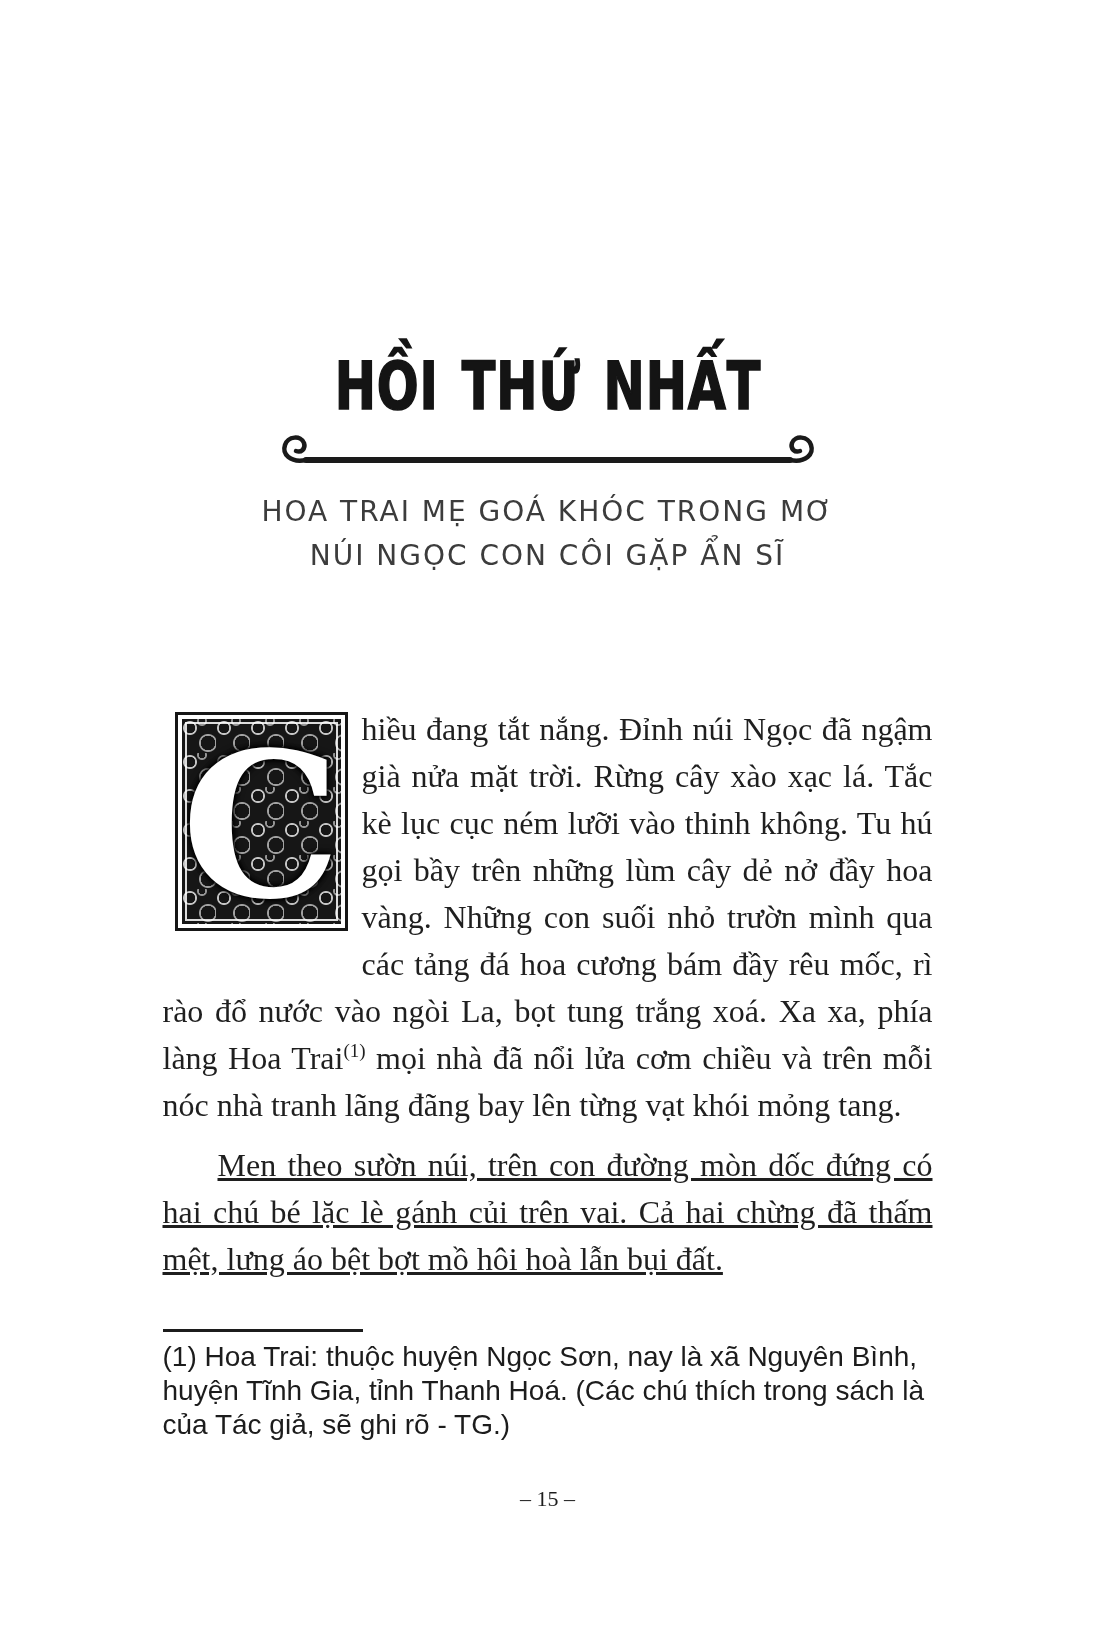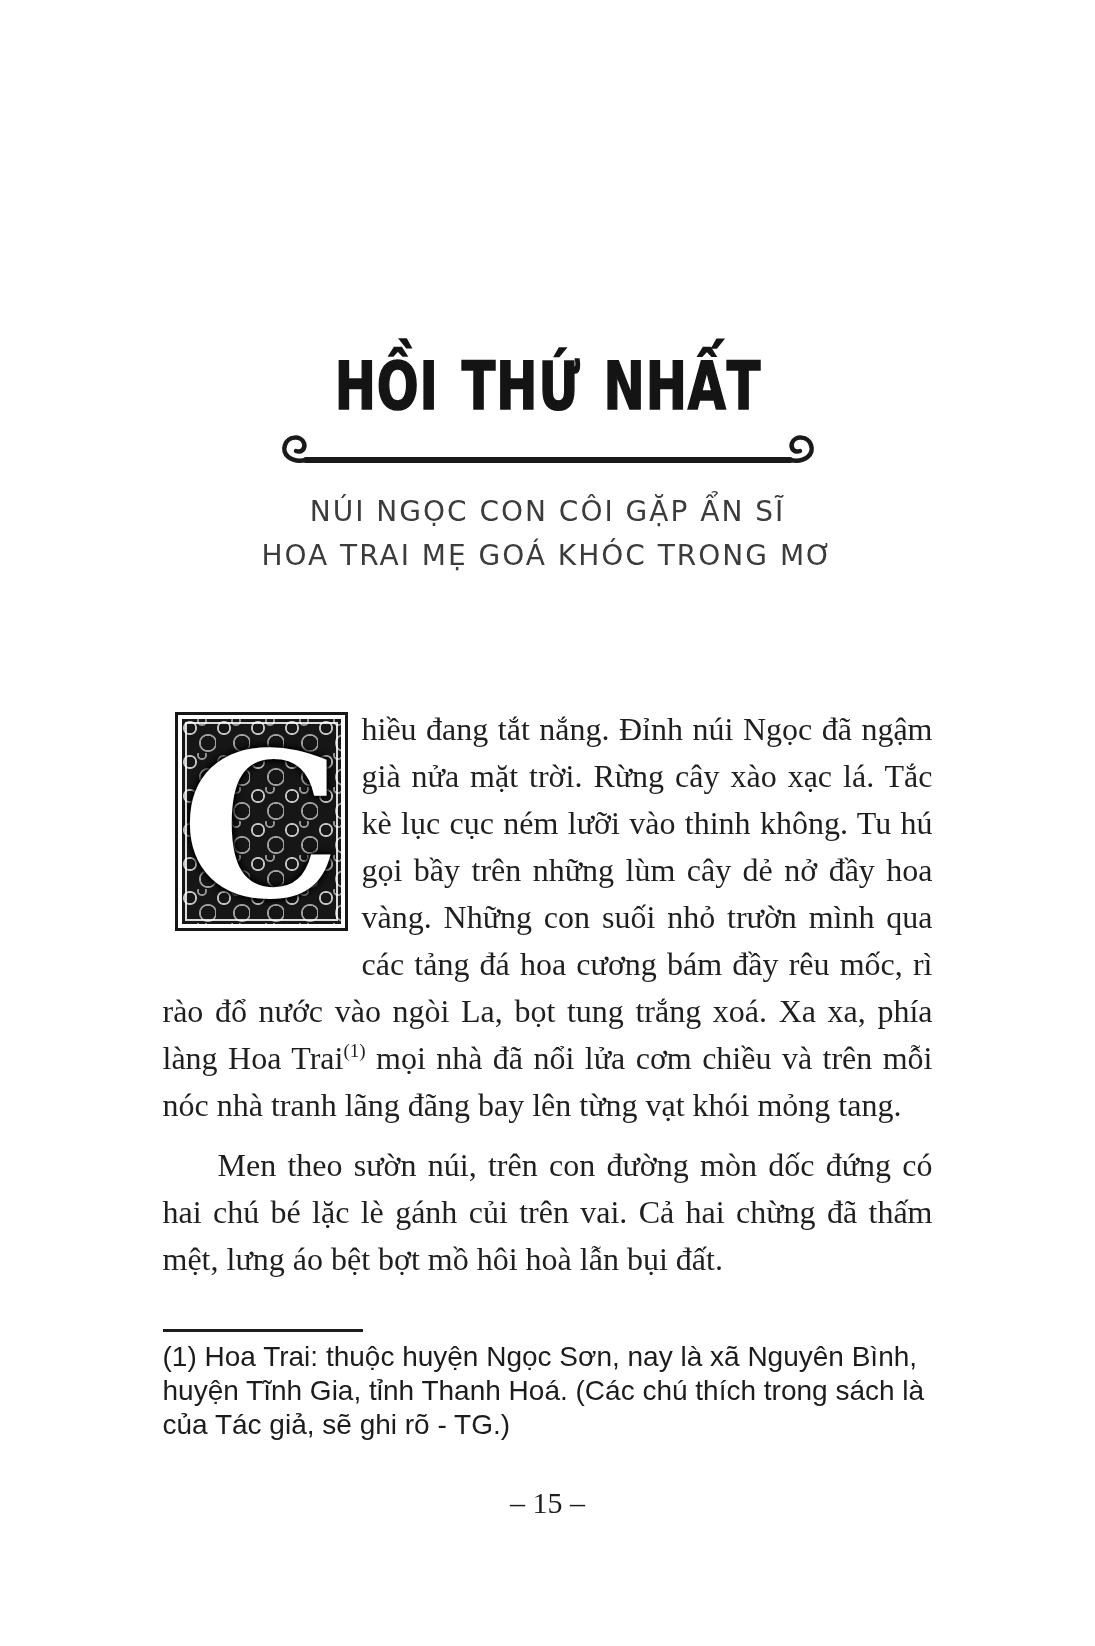--- a/index.html
+++ b/index.html
@@ -59,20 +59,21 @@
     font-family:"Liberation Serif","DejaVu Serif",serif;
     font-size:32px;
     line-height:47px;
     text-align:justify;
     color:#1f1f1f;
   }
   .para{margin:0;}
   .para.indent{
     margin-top:13px;
     text-indent:55px;
+    text-decoration:underline;
   }
   sup.fnref{
     font-size:19px;
     line-height:0;
     vertical-align:super;
   }
   
   .dropcap-box{
     float:left;
     width:173px;
@@ -126,43 +127,43 @@
     width:200px;
     border-top:3px solid #1c1c1c;
     margin-bottom:8px;
   }
   .footnote-text{margin:0;}
   
   .page-number{
     margin-top:44px;
     text-align:center;
     font-family:"Liberation Serif","DejaVu Serif",serif;
-    font-size:30px;
+    font-size:22px;
     color:#1d1d1d;
   }
 </style>
 </head>
 <body>
 
 <div class="page">
   <div class="content">
 
     <h1 class="chapter-title"><span class="squeeze">HỒI THỨ NHẤT</span></h1>
 
     <div class="divider">
       <svg width="540" height="38" viewBox="0 0 540 38">
         <path d="M28 28 H512" stroke="#1a1a1a" stroke-width="6" fill="none" stroke-linecap="round"></path>
         <path d="M28 28 C12 31 4 22 7 13 C10 4 23 3 26 11 C28 17 23 21 18 19" stroke="#1a1a1a" stroke-width="4.5" fill="none" stroke-linecap="round"></path>
         <path d="M512 28 C528 31 536 22 533 13 C530 4 517 3 514 11 C512 17 517 21 522 19" stroke="#1a1a1a" stroke-width="4.5" fill="none" stroke-linecap="round"></path>
       </svg>
     </div>
 
     <div class="subtitle">
+      <div>HOA TRAI MẸ GOÁ KHÓC TRONG MƠ</div>
       <div>NÚI NGỌC CON CÔI GẶP ẨN SĨ</div>
-      <div>HOA TRAI MẸ GOÁ KHÓC TRONG MƠ</div>
     </div>
 
     <div class="body-text">
       <p class="para"><span class="dropcap-box">
             <span class="dropcap-inner">
               <span class="dropcap-letter">C</span>
             </span>
           </span><span>hiều đang tắt nắng. Đỉnh núi Ngọc đã ngậm già nửa mặt trời. Rừng cây xào xạc lá. Tắc kè lục cục ném lưỡi vào thinh không. Tu hú gọi bầy trên những lùm cây dẻ nở đầy hoa vàng. Những con suối nhỏ trườn mình qua các tảng đá hoa cương bám đầy rêu mốc, rì rào đổ nước vào ngòi La, bọt tung trắng xoá. Xa xa, phía làng Hoa Trai</span><sup class="fnref">(1)</sup><span> mọi nhà đã nổi lửa cơm chiều và trên mỗi nóc nhà tranh lãng đãng bay lên từng vạt khói mỏng tang.</span></p>
       <p class="para indent">Men theo sườn núi, trên con đường mòn dốc đứng có hai chú bé lặc lè gánh củi trên vai. Cả hai chừng đã thấm mệt, lưng áo bệt bợt mồ hôi hoà lẫn bụi đất.</p>
     </div>

